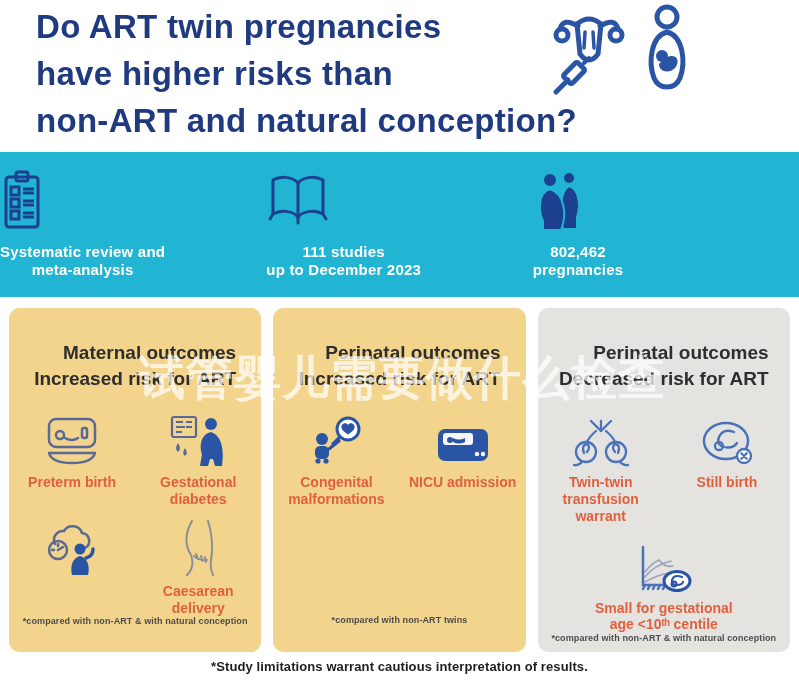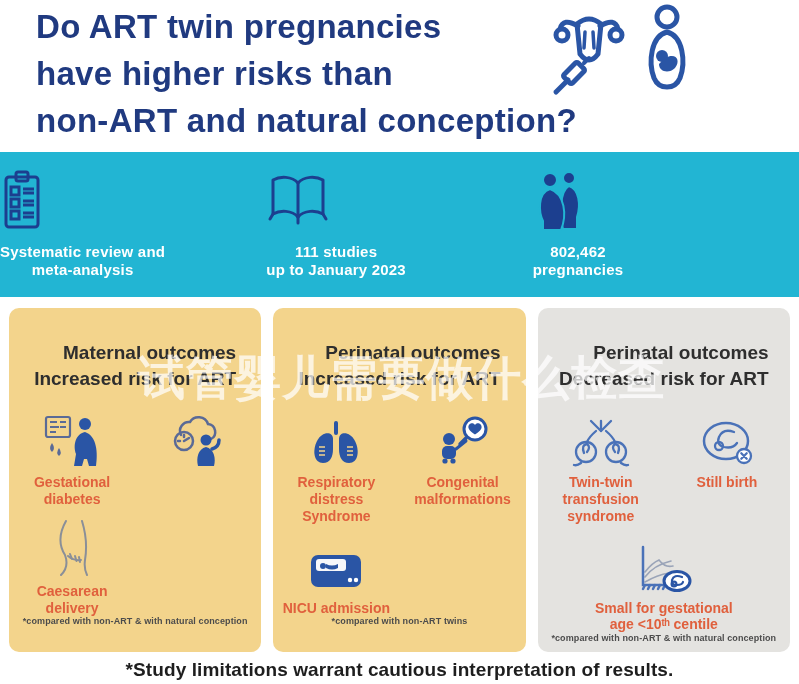--- a/index.html
+++ b/index.html
@@ -53,21 +53,21 @@
   }
   
   .watermark {
     position:absolute; top:334px; left:138px; z-index:6;
     font-size:47px; font-weight:bold; color:rgba(255,255,255,0.72);
     letter-spacing:1px; white-space:nowrap; pointer-events:none;margin-top:13px;
   }
   
   .footer-note {
     position:absolute; top:659px; left:0; width:100%; text-align:center;
-    font-size:19px; font-weight:bold; color:#1e1e1e; letter-spacing:0.1px;
+    font-size:13px; font-weight:bold; color:#1e1e1e; letter-spacing:0.1px;
   }
 </style>
 </head>
 <body>
 
 <div class="page">
 
   <div class="title-section">
     <h1 class="page-title">Do ART twin pregnancies
 have higher risks than
@@ -123,21 +123,21 @@
         <svg width="64" height="56" viewBox="0 0 64 56">
           <g fill="none" stroke="#1c3f8f" stroke-width="3" stroke-linejoin="round" stroke-linecap="round">
             <path d="M32 11 C26 4 14 4 7 8 V42 C14 38 26 38 32 45 C38 38 50 38 57 42 V8 C50 4 38 4 32 11 Z"></path>
             <path d="M32 11 V45"></path>
             <path d="M32 45 V51"></path>
             <path d="M7 42 L4 47 M57 42 L60 47"></path>
           </g>
         </svg>
       </span>
       <div class="stat-label">111 studies
-up to January 2023</div>
+up to December 2023</div>
     </div>
     <div class="stat">
       <span class="stat-icon-wrap">
         <svg width="54" height="62" viewBox="0 0 54 62">
           <g fill="#1c3f8f" stroke="#22b5d3" stroke-width="2">
             <circle cx="36" cy="9" r="6"></circle>
             <path d="M36 17 C46 20 48 36 44 48 L44 60 H30 C26 46 27 22 36 17 Z"></path>
             <circle cx="17" cy="11" r="7"></circle>
             <path d="M17 20 C4 24 6 44 10 52 L10 61 H28 C34 46 32 25 17 20 Z"></path>
           </g>
@@ -149,20 +149,34 @@
   </div>
 
   <div class="panels">
 
     <div class="panel panel-yellow">
       <h2 class="panel-header">Maternal outcomes
 Increased risk for ART</h2>
       <div class="items-grid">
         <div class="item">
           <span class="item-icon-wrap">
+            <svg width="58" height="54" viewBox="0 0 58 54">
+              <g fill="none" stroke="#5a6a96" stroke-width="2.5" stroke-linecap="round" stroke-linejoin="round">
+                <rect x="6" y="6" width="46" height="28" rx="7"></rect>
+                <circle cx="17" cy="22" r="4"></circle>
+                <path d="M22 25 q7 4 13 0"></path>
+                <rect x="39" y="15" width="5" height="10" rx="2"></rect>
+                <path d="M6 40 h46 c-2 7 -10 10 -23 10 s-21 -3 -23 -10 z"></path>
+              </g>
+            </svg>
+          </span>
+          <div class="item-label">Preterm birth</div>
+        </div>
+        <div class="item">
+          <span class="item-icon-wrap">
             <svg width="56" height="54" viewBox="0 0 56 54">
               <g fill="none" stroke="#5a6a96" stroke-width="2.2">
                 <rect x="2" y="4" width="24" height="20" rx="2"></rect>
                 <path d="M6 9 h7 M16 9 h6 M6 14 h9 M6 19 h6 M16 14 h6"></path>
               </g>
               <g fill="#5a6a96">
                 <path d="M8 30 q4 6 0 9 q-4 -3 0 -9 z"></path>
                 <path d="M15 35 q3.5 5 0 8 q-3.5 -3 0 -8 z"></path>
               </g>
               <g fill="#2a55a5">
@@ -206,37 +220,20 @@
 delivery</div>
         </div>
       </div>
       <div class="footnote">*compared with non-ART &amp; with natural conception</div>
     </div>
 
     <div class="panel panel-yellow">
       <h2 class="panel-header">Perinatal outcomes
 Increased risk for ART</h2>
       <div class="items-grid">
-        <div class="item">
-          <span class="item-icon-wrap">
-            <svg width="56" height="48" viewBox="0 0 56 48">
-              <g fill="#2a55a5">
-                <rect x="26" y="2" width="4" height="14" rx="2"></rect>
-                <path d="M25 20 C25 12 14 12 9 22 C4 32 6 44 15 44 C22 44 25 38 25 30 Z"></path>
-                <path d="M31 20 C31 12 42 12 47 22 C52 32 50 44 41 44 C34 44 31 38 31 30 Z"></path>
-              </g>
-              <g stroke="#f3d48c" stroke-width="1.6">
-                <path d="M11 28 h6 M11 32 h6 M11 36 h6"></path>
-                <path d="M39 28 h6 M39 32 h6 M39 36 h6"></path>
-              </g>
-            </svg>
-          </span>
-          <div class="item-label">Respiratory distress
-Syndrome</div>
-        </div>
         <div class="item">
           <span class="item-icon-wrap">
             <svg width="56" height="52" viewBox="0 0 56 52">
               <g fill="#2a55a5">
                 <circle cx="14" cy="24" r="6"></circle>
                 <rect x="7" y="31" width="14" height="13" rx="5"></rect>
                 <circle cx="10" cy="46" r="2.6"></circle>
                   <circle cx="18" cy="46" r="2.6"></circle>
               </g>
               <path d="M21 34 L31 26" stroke="#2a55a5" stroke-width="3" stroke-linecap="round"></path>
@@ -282,21 +279,21 @@
                 <path d="M15 35 q4 -5 0 -8 q-6 1 -3 9"></path>
                 <path d="M9 46 q-4 3 -7 2"></path>
                 <circle cx="44" cy="35" r="10"></circle>
                 <path d="M43 35 q-4 -5 0 -8 q6 1 3 9"></path>
                 <path d="M49 46 q4 3 7 2"></path>
               </g>
             </svg>
           </span>
           <div class="item-label">Twin-twin
 transfusion
-syndrome</div>
+warrant</div>
         </div>
         <div class="item">
           <span class="item-icon-wrap">
             <svg width="58" height="50" viewBox="0 0 58 50">
               <ellipse cx="28" cy="24" rx="22" ry="18" fill="none" stroke="#4a72b8" stroke-width="2.5"></ellipse>
               <g fill="none" stroke="#4a72b8" stroke-width="2.3" stroke-linecap="round">
                 <path d="M36 15 q-11 -4 -15 5 q-3 8 5 10 q9 2 13 -4"></path>
                 <circle cx="21" cy="29" r="4"></circle>
               </g>
               <circle cx="46" cy="39" r="7" fill="#ffffff" stroke="#4a72b8" stroke-width="2.3"></circle>

